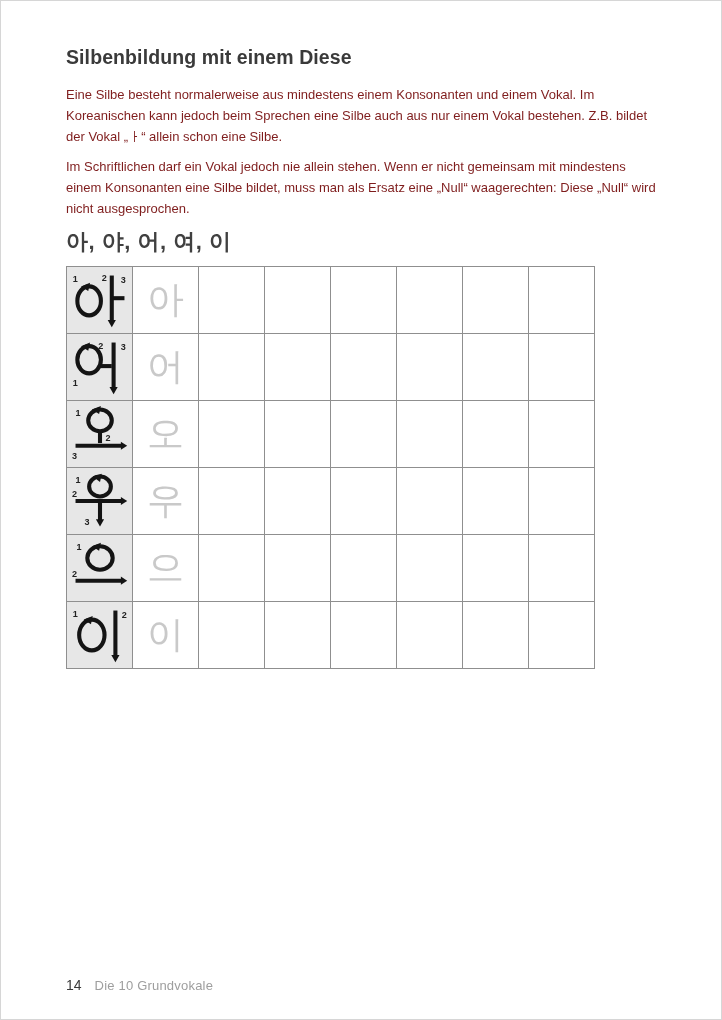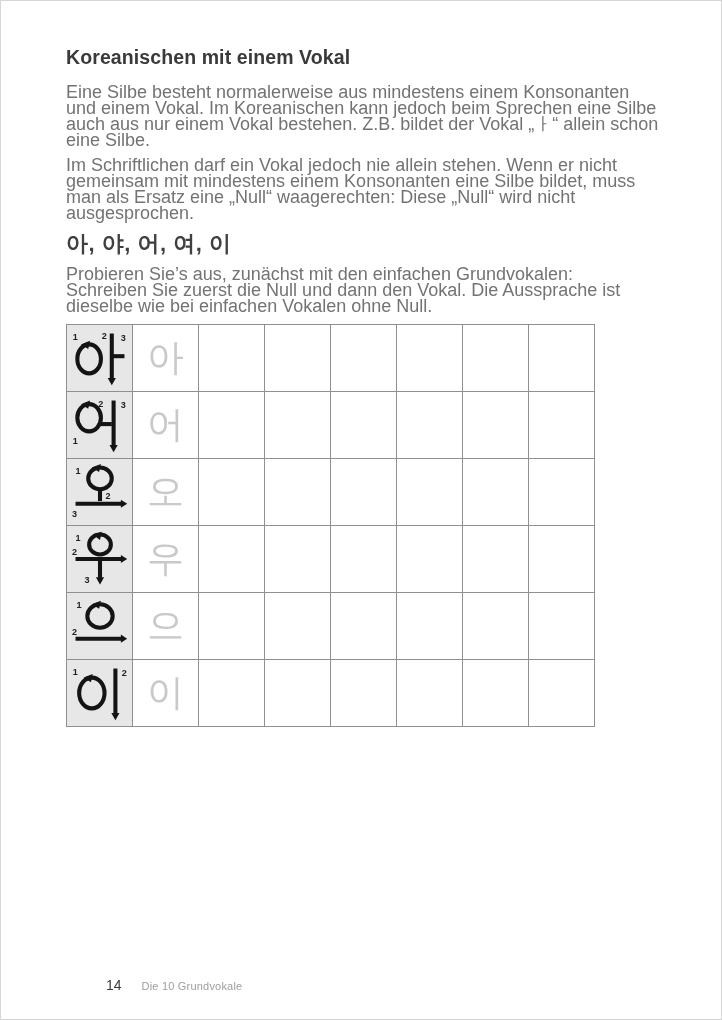--- a/index.html
+++ b/index.html
@@ -16,22 +16,22 @@
     background:#ffffff;
     border:1px solid #d6d6d6;
     position:relative;
   }
   .content { padding:45px 62px 0 65px; }
   h1.title {
     font-size:19.5px; font-weight:700; color:#3a3a3a;
     letter-spacing:.1px; margin-bottom:15px;
   }
   p.body {
-    font-size:18px; line-height:16px; margin-bottom:9px;
-    color:#737373;
+    font-size:13px; line-height:21px; margin-bottom:9px;
+    color:#7f1d1d;
   }
   p.body strong { font-weight:700; }
   .syllables {
     font-size:22px; font-weight:700; color:#404040;
     letter-spacing:.5px; line-height:28px; margin:6px 0 8px 0;
   }
   table.practice-table {
     border-collapse:collapse; margin-top:10px;
     table-layout:fixed;
   }
@@ -52,41 +52,40 @@
   .strokes polygon { fill:#141414; stroke:none; }
   .stroke-num {
     font-size:10px; fill:#222;
     font-family:"Liberation Sans", sans-serif; font-weight:700;
   }
   svg.diagram { display:inline-block; vertical-align:middle; }
   .footer {
     position:absolute; left:65px; top:976px;
     display:flex; align-items:baseline; gap:13px;
   }
-  .footer .pagenum { font-size:14px; color:#3a3a3a;margin-left:40px; }
-  .footer .chapter { font-size:11px; color:#9e9e9e; letter-spacing:.2px;margin-left:7px; }
+  .footer .pagenum { font-size:14px; color:#3a3a3a; }
+  .footer .chapter { font-size:13px; color:#9e9e9e; letter-spacing:.2px; }
 </style>
 </head>
 <body>
 
 <div class="page">
   <div class="content">
 
-    <h1 class="title">Koreanischen mit einem Vokal</h1>
+    <h1 class="title">Silbenbildung mit einem Diese</h1>
 
     <p class="body">Eine Silbe besteht normalerweise aus mindestens einem Konsonanten und einem Vokal. Im Koreanischen kann jedoch beim Sprechen eine Silbe auch aus nur einem Vokal bestehen. Z.B. bildet der Vokal „ㅏ“ allein schon eine Silbe.</p>
 
     <p class="body">Im Schriftlichen darf ein Vokal jedoch nie allein stehen. Wenn er nicht gemeinsam mit mindestens einem Konsonanten eine Silbe bildet, muss man als Ersatz eine „Null“ waagerechten: Diese „Null“ wird nicht ausgesprochen.</p>
 
 
     <div class="syllables">아, 야, 어, 여, 이</div>
 
 
 
-    <p class="body">Probieren Sie’s aus, zunächst mit den einfachen Grundvokalen: Schreiben Sie zuerst die Null und dann den Vokal. Die Aussprache ist dieselbe wie bei einfachen Vokalen ohne Null.</p>
 
     <table class="practice-table">
       <tbody>
 
       <tr>
         <td class="diagram-cell">
           <svg class="diagram" width="58" height="58" viewBox="0 0 64 64">
             <g class="strokes">
               <ellipse cx="20" cy="33" rx="13" ry="16"></ellipse>
               <polygon points="11,17 21,13 19,22"></polygon>

